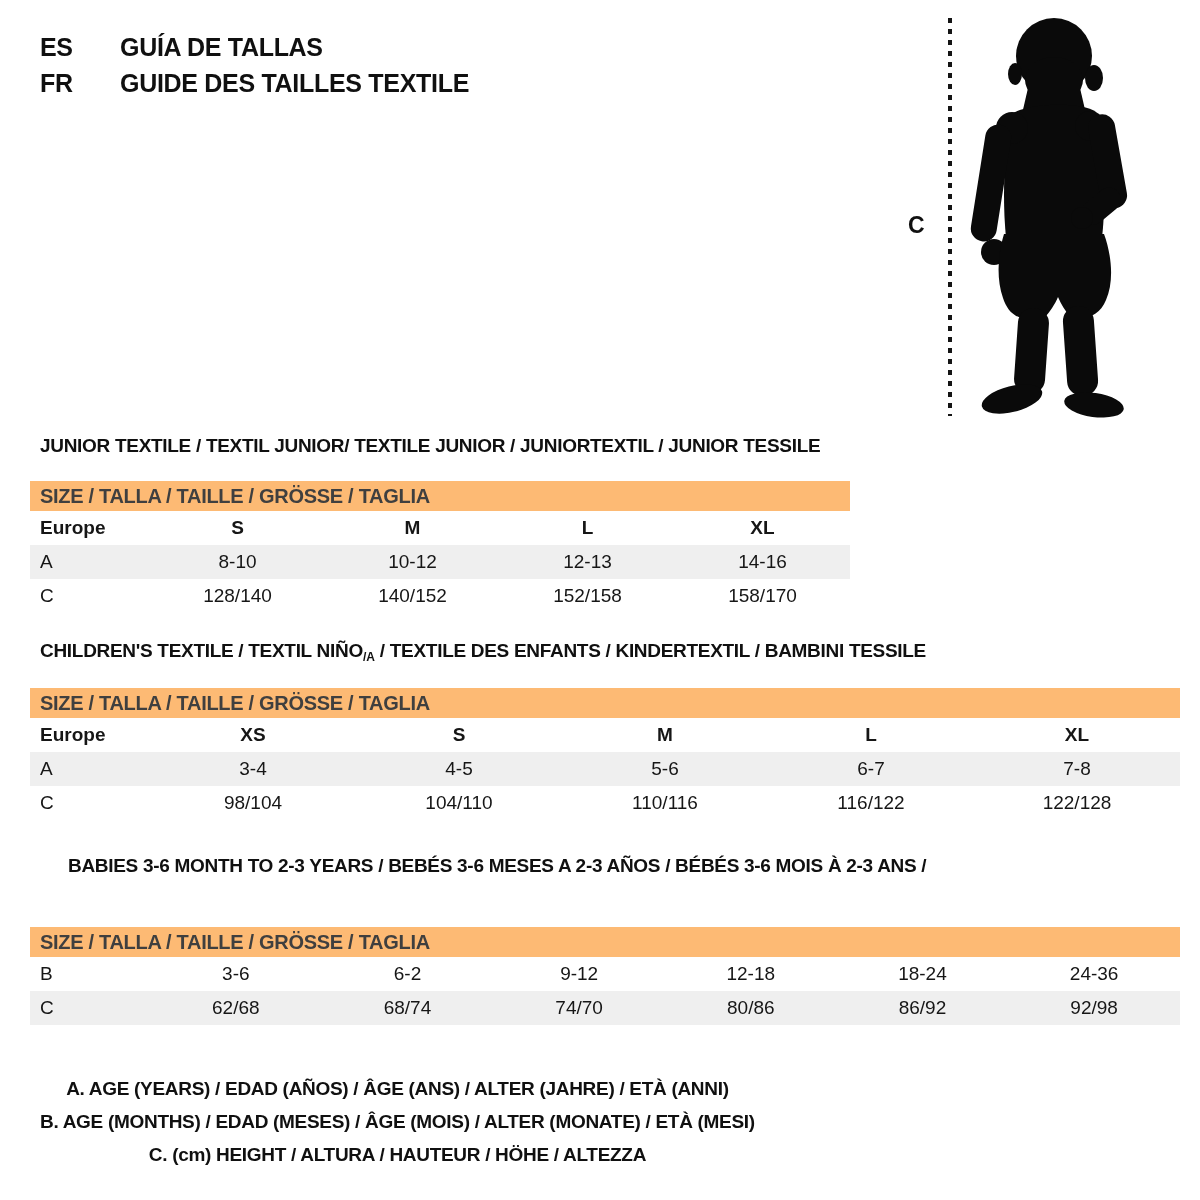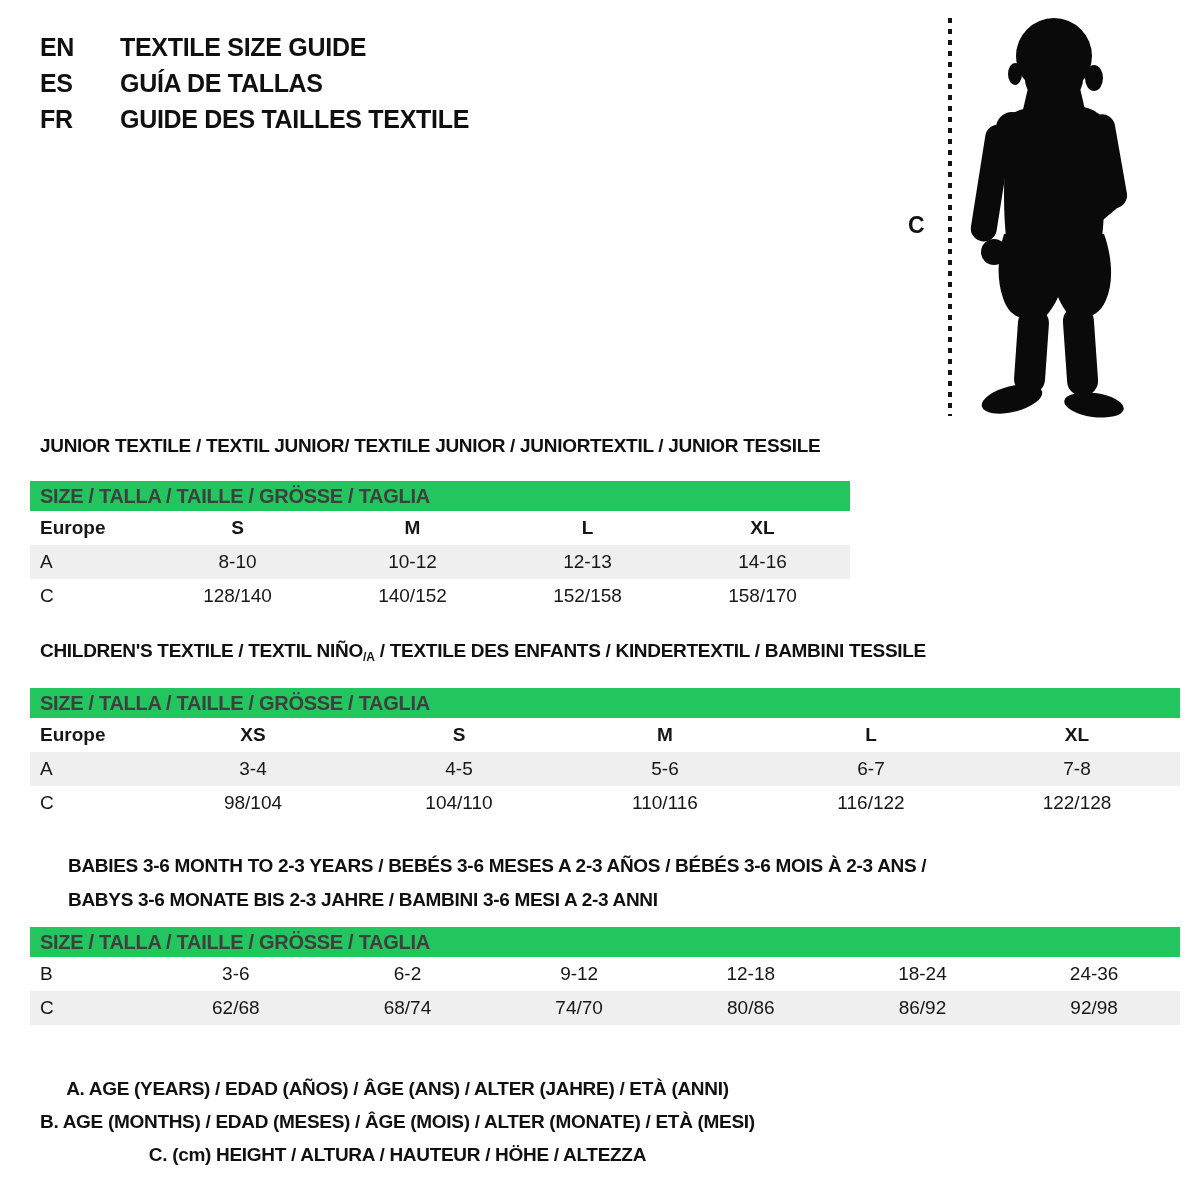--- a/index.html
+++ b/index.html
@@ -37,21 +37,21 @@
   .children-title { left:40px; top:640px; }
   .babies-title { left:40px; top:849px; line-height:34px;margin-left:28px; }
   .sub { font-size:12px; vertical-align:-4px; letter-spacing:0; }
 
   
   .size-table { border-collapse:collapse; table-layout:fixed; font-size:19px; color:#161616; }
   .size-table.junior   { left:30px; top:481px; width:820px; }
   .size-table.children { left:30px; top:688px; width:1150px; }
   .size-table.babies   { left:30px; top:927px; width:1150px; }
   .size-table th.bar {
-    background:#22c55e; color:#3f3f3f; text-align:left;
+    background:#fdba74; color:#3f3f3f; text-align:left;
     font-size:20px; font-weight:700; letter-spacing:-0.3px;
     height:30px; padding:0 0 0 10px;
   }
   .size-table td { height:34px; padding:0; text-align:center; font-weight:400; white-space:nowrap;margin-top:15px; }
   .size-table td.rowlabel { text-align:left; padding-left:10px; }
   .size-table tr.cols td { font-weight:700; }
   .size-table tr.alt td { background:#efefef; }
 
   
   .legend { left:40px; top:1072px;text-align:center; }
@@ -59,24 +59,20 @@
     font-size:19px; font-weight:700; letter-spacing:-0.3px; color:#101010;
     line-height:33px; white-space:nowrap;
   }
 </style>
 </head>
 <body>
 
 <div>
 
   <div class="abs lang-header">
-    <div class="lang-row">
-      <span class="lang-code">EN</span>
-      <span class="lang-title">TEXTILE SIZE GUIDE</span>
-    </div>
     <div class="lang-row">
       <span class="lang-code">ES</span>
       <span class="lang-title">GUÍA DE TALLAS</span>
     </div>
     <div class="lang-row">
       <span class="lang-code">FR</span>
       <span class="lang-title">GUIDE DES TAILLES TEXTILE</span>
     </div>
   </div>
 
@@ -188,21 +184,20 @@
       <td>104/110</td>
       <td>110/116</td>
       <td>116/122</td>
       <td>122/128</td>
     </tr>
   </tbody>
     </table>
 
   <div class="abs sec-title babies-title">
     <div>BABIES 3-6 MONTH TO 2-3 YEARS / BEBÉS 3-6 MESES A 2-3 AÑOS / BÉBÉS 3-6 MOIS À 2-3 ANS /</div>
-    <div>BABYS 3-6 MONATE BIS 2-3 JAHRE / BAMBINI 3-6 MESI A 2-3 ANNI</div>
   </div>
   <table class="abs size-table babies">
     <colgroup>
         <col style="width:120px">
         <col>
         <col>
         <col>
         <col>
         <col>
         <col>

